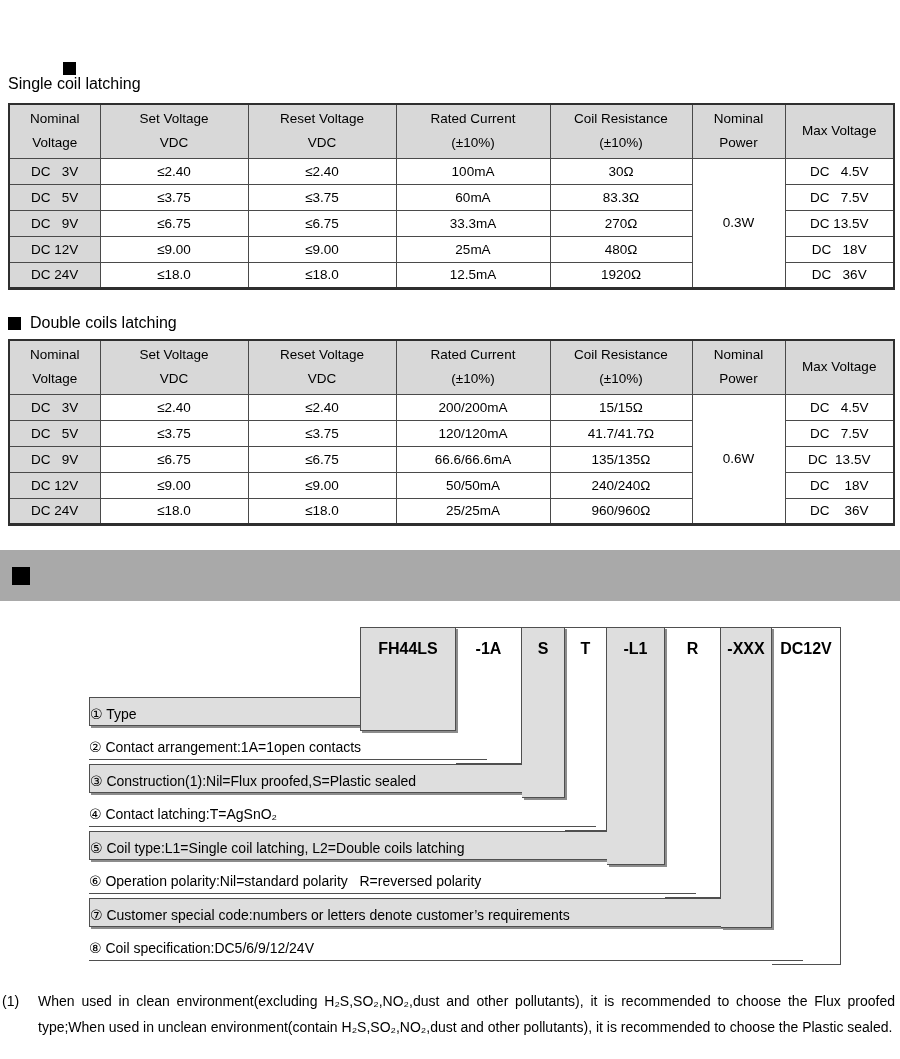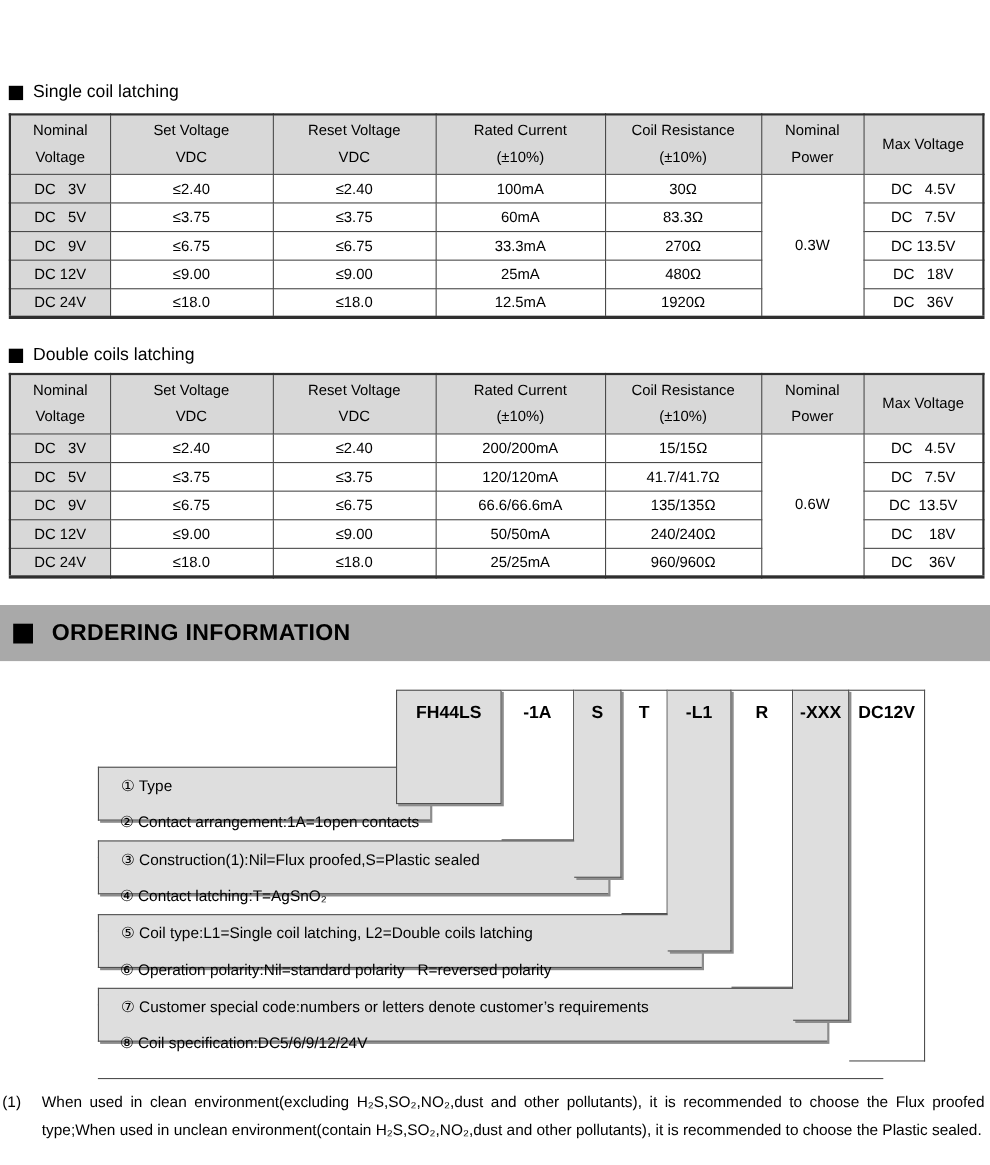--- a/index.html
+++ b/index.html
@@ -27,37 +27,37 @@
   table.spec tbody td{height:26px;}
   table.spec td.rowhead{background:#d8d8d8;}
   .pre{white-space:pre;margin-left:31px;}
 
   
   .dcol{position:absolute;border-top:1.5px solid #4f4f4f;border-right:1.5px solid #4f4f4f;
         border-bottom:1.5px solid #4f4f4f;}
   .dcol.first{border-left:1.5px solid #4f4f4f;}
   .dcol.shade{background:#dedede;box-shadow:2px 2px 0 #8c8c8c;}
   .dcol .codelbl{height:42px;line-height:42px;text-align:center;font-weight:bold;font-size:16px;white-space:pre;}
-  .drow{position:absolute;height:49px;line-height:32px;font-size:14px;padding-left:20px;}
+  .drow{position:absolute;height:29px;line-height:32px;font-size:14px;padding-left:0;}
   .drow{border-bottom:1.5px solid #4f4f4f;}
   .drow.shade{background:#dedede;border-top:1.5px solid #4f4f4f;border-left:1.5px solid #4f4f4f;
         box-shadow:2px 2px 0 #8c8c8c;}
 
   
   .footnote{position:absolute;left:2px;top:988px;width:893px;display:flex;font-size:14px;line-height:26px;}
   .footnote .mark{flex:0 0 36px;}
   .footnote .ftxt{flex:1;text-align:justify;}
 </style>
 </head>
 <body>
 
 <div id="page">
 
 
-  <div class="subttl" style="top:74px;">
+  <div class="subttl" style="top:62px;flex-direction:column;">
     <span class="sq2"></span>
     <span class="subtxt">Single coil latching</span>
   </div>
 
   <table class="spec" style="top:103px;">
     <colgroup>
       <col style="width:91px">
         <col style="width:148px">
         <col style="width:148px">
       <col style="width:154px">
@@ -227,21 +227,20 @@
         <td>≤18.0</td>
         <td>25/25mA</td>
         <td>960/960Ω</td>
         <td class="pre">DC    36V</td>
       </tr>
     </tbody>
   </table>
 
   <div class="barhdr" style="top:550px;height:51px;">
     <span class="sq"></span>
-    <span class="bartxt">ORDERING INFORMATION</span>
   </div>
 
   <div>
 
     <div class="drow shade pre" style="left:58px;top:697px;width:302px;">① Type</div>
     <div class="drow pre" style="left:58px;top:730.5px;width:398px;">② Contact arrangement:1A=1open contacts</div>
     <div class="drow shade pre" style="left:58px;top:764px;width:464px;">③ Construction(1):Nil=Flux proofed,S=Plastic sealed</div>
     <div class="drow pre" style="left:58px;top:797.5px;width:507px;">④ Contact latching:T=AgSnO₂</div>
     <div class="drow shade pre" style="left:58px;top:831px;width:549px;">⑤ Coil type:L1=Single coil latching, L2=Double coils latching</div>
     <div class="drow pre" style="left:58px;top:864.5px;width:607px;">⑥ Operation polarity:Nil=standard polarity   R=reversed polarity</div>

